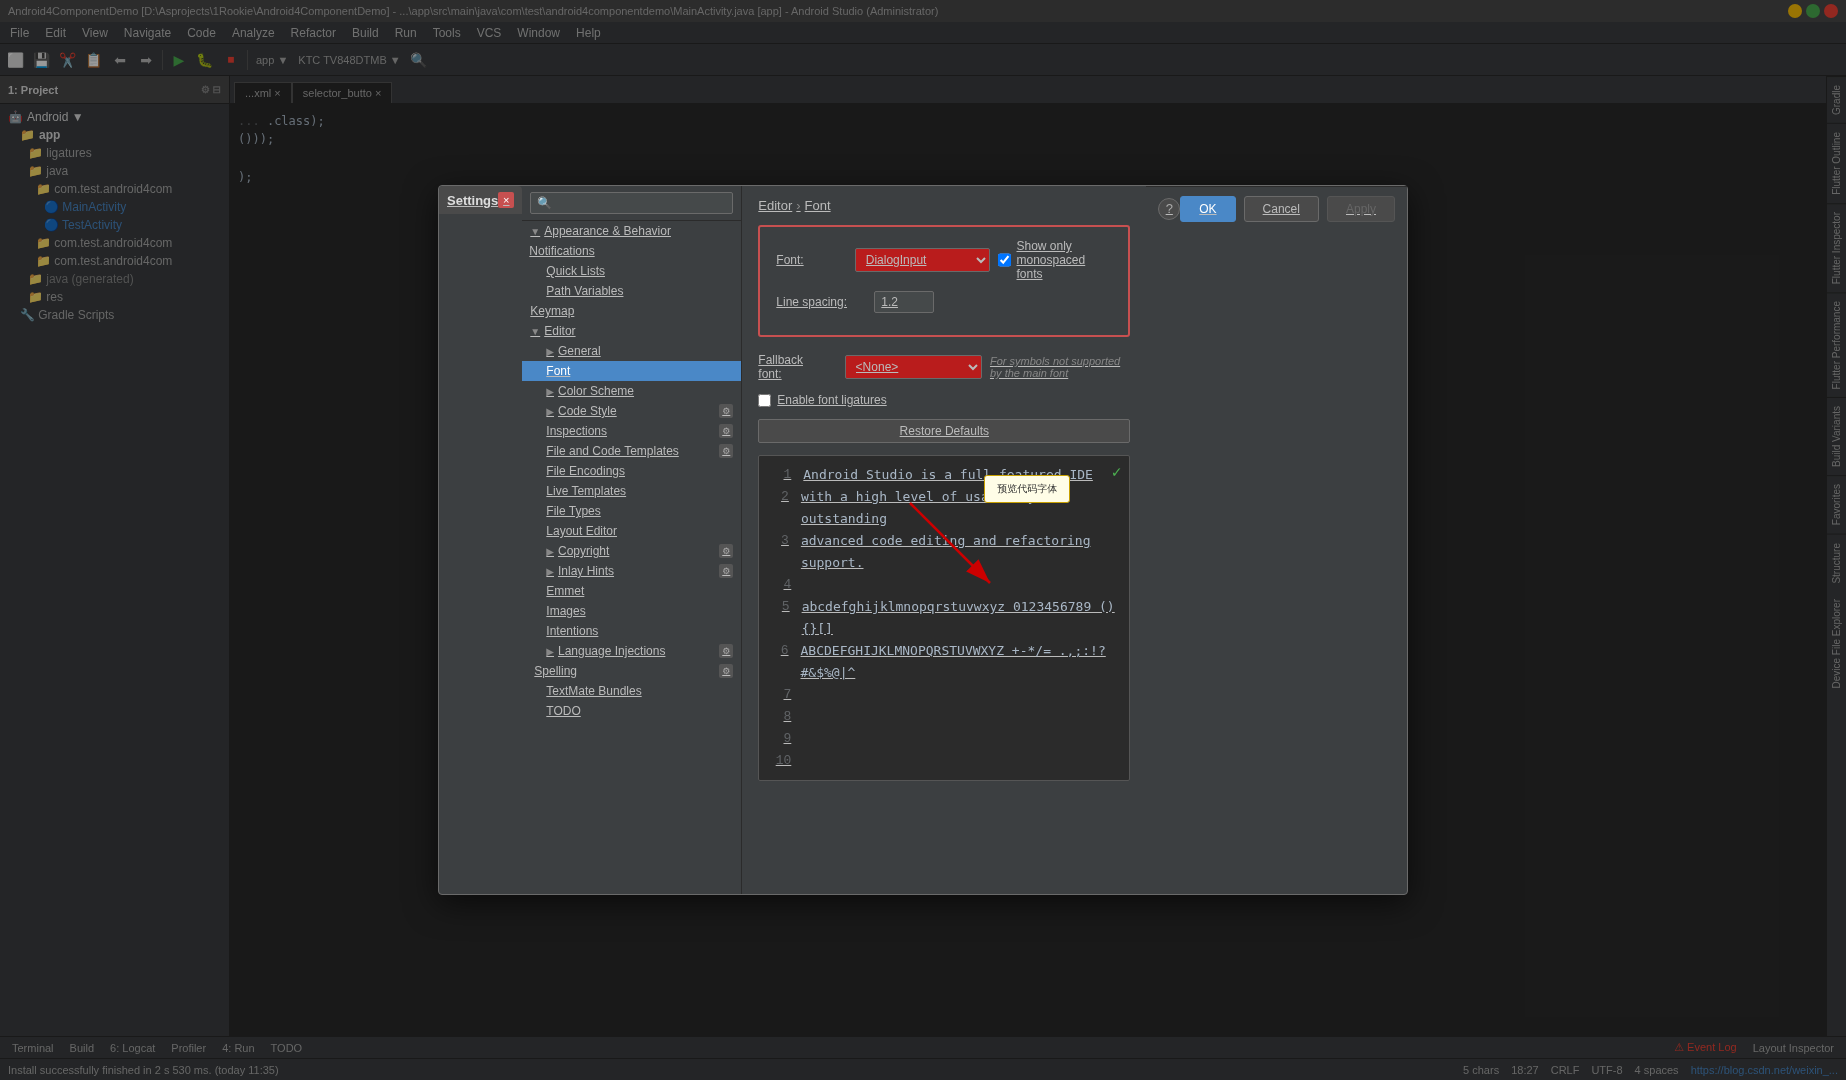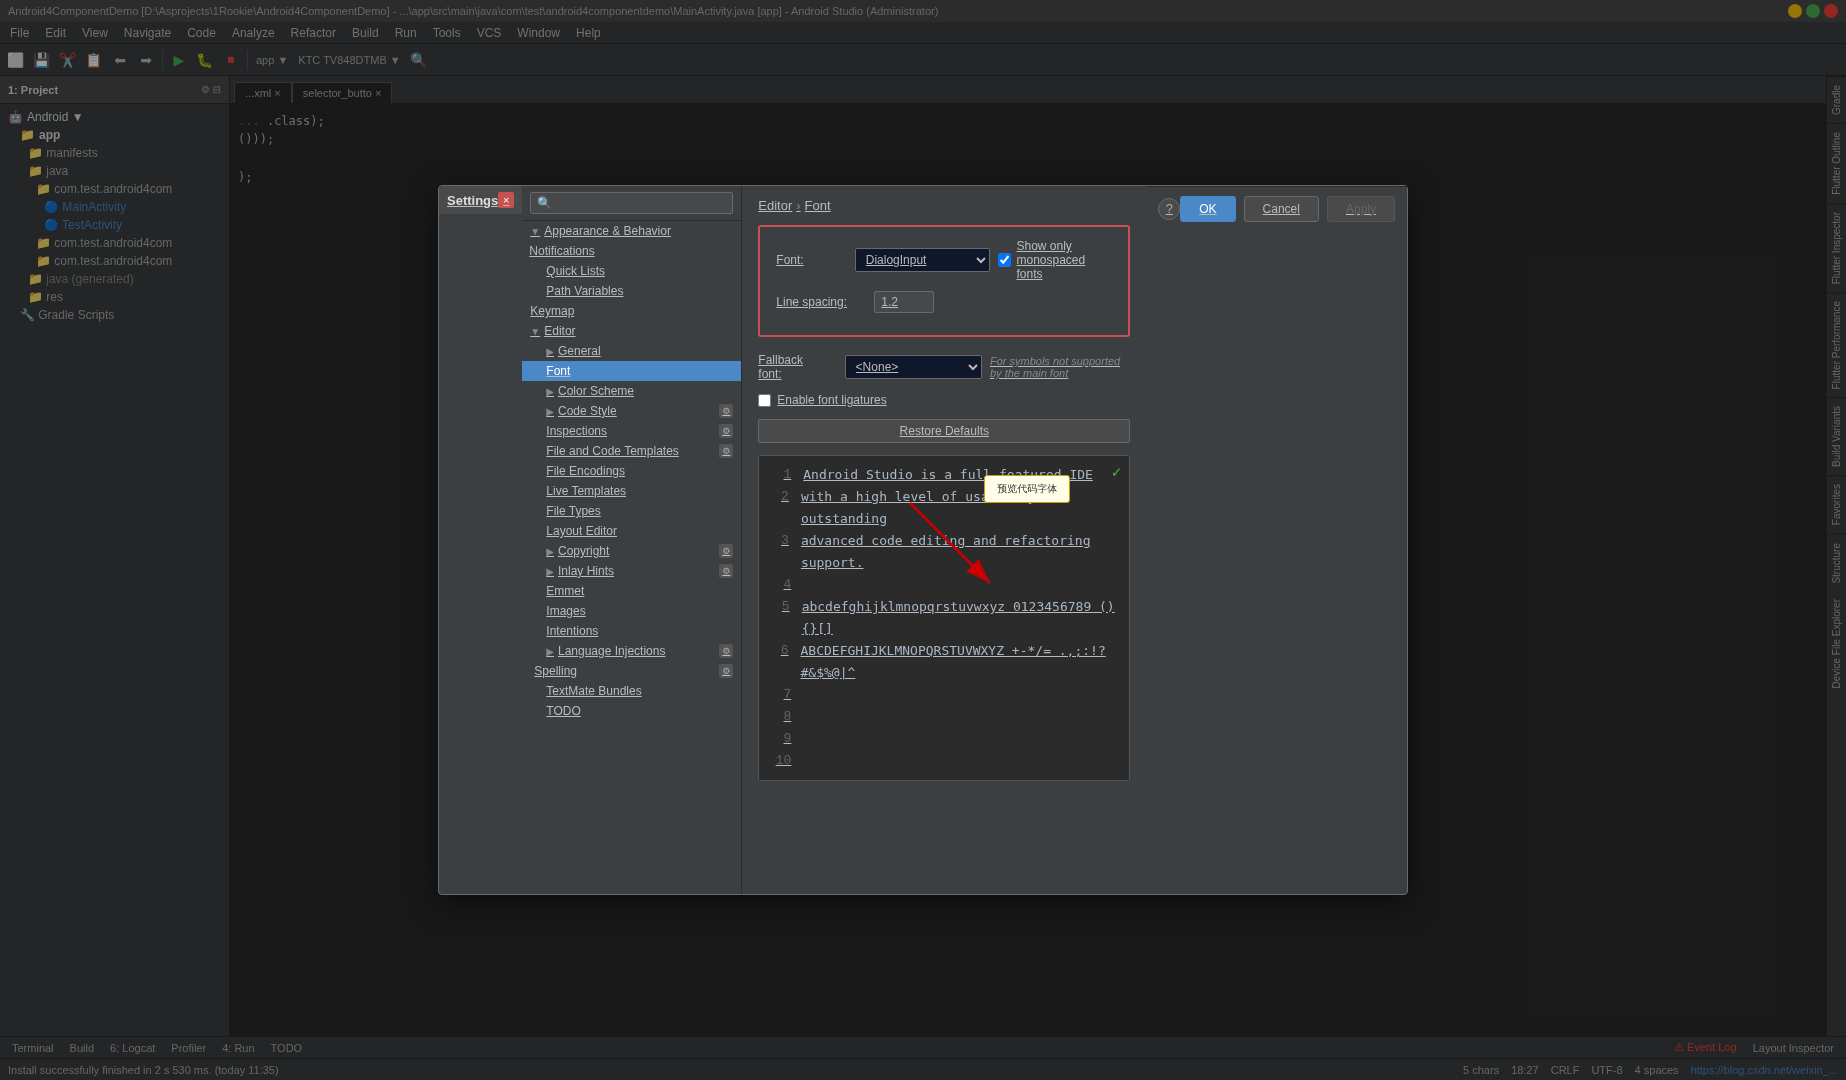--- a/index.html
+++ b/index.html
@@ -226,21 +226,21 @@
       margin-bottom: 10px;
       gap: 8px;
     }
     .form-label {
       width: 90px;
       color: #bbbbbb;
       font-size: 12px;
     }
     .form-select {
       width: 200px;
-      background: #0f172a;
+      background: #b91c1c;
       border: 1px solid #6a6a6a;
       color: #bbbbbb;
       padding: 3px 6px;
       font-size: 12px;
       border-radius: 2px;
       outline: none;
       margin-left: 12px;
     }
     .form-input {
       width: 60px;
@@ -445,21 +445,21 @@
       </div>
       <div style="padding:4px 0; font-size:12px;">
         <div style="padding:2px 8px; display:flex; align-items:center; gap:4px;">
           <span style="color:#4a88c7;">🤖</span>
           <span style="color:#ddd;">Android ▼</span>
         </div>
         <div style="padding:2px 8px 2px 20px; display:flex; align-items:center; gap:4px;">
           <span>📁</span>
             <span style="color:#ddd; font-weight:bold;">app</span>
         </div>
-        <div style="padding:2px 8px 2px 28px;"><span style="color:#aaa;">📁 manifests</span></div>
+        <div style="padding:2px 8px 2px 28px;"><span style="color:#aaa;">📁 ligatures</span></div>
         <div style="padding:2px 8px 2px 28px;"><span style="color:#aaa;">📁 java</span></div>
         <div style="padding:2px 8px 2px 36px;"><span style="color:#aaa;">📁 com.test.android4com</span></div>
         <div style="padding:2px 8px 2px 44px; color:#4a88c7;">🔵 MainActivity</div>
         <div style="padding:2px 8px 2px 44px; color:#4a88c7;">🔵 TestActivity</div>
         <div style="padding:2px 8px 2px 36px;"><span style="color:#aaa;">📁 com.test.android4com</span></div>
         <div style="padding:2px 8px 2px 36px;"><span style="color:#aaa;">📁 com.test.android4com</span></div>
         <div style="padding:2px 8px 2px 28px;"><span style="color:#888;">📁 java (generated)</span></div>
         <div style="padding:2px 8px 2px 28px;"><span style="color:#aaa;">📁 res</span></div>
         <div style="padding:2px 8px 2px 20px;"><span style="color:#aaa;">🔧 Gradle Scripts</span></div>
       </div>

